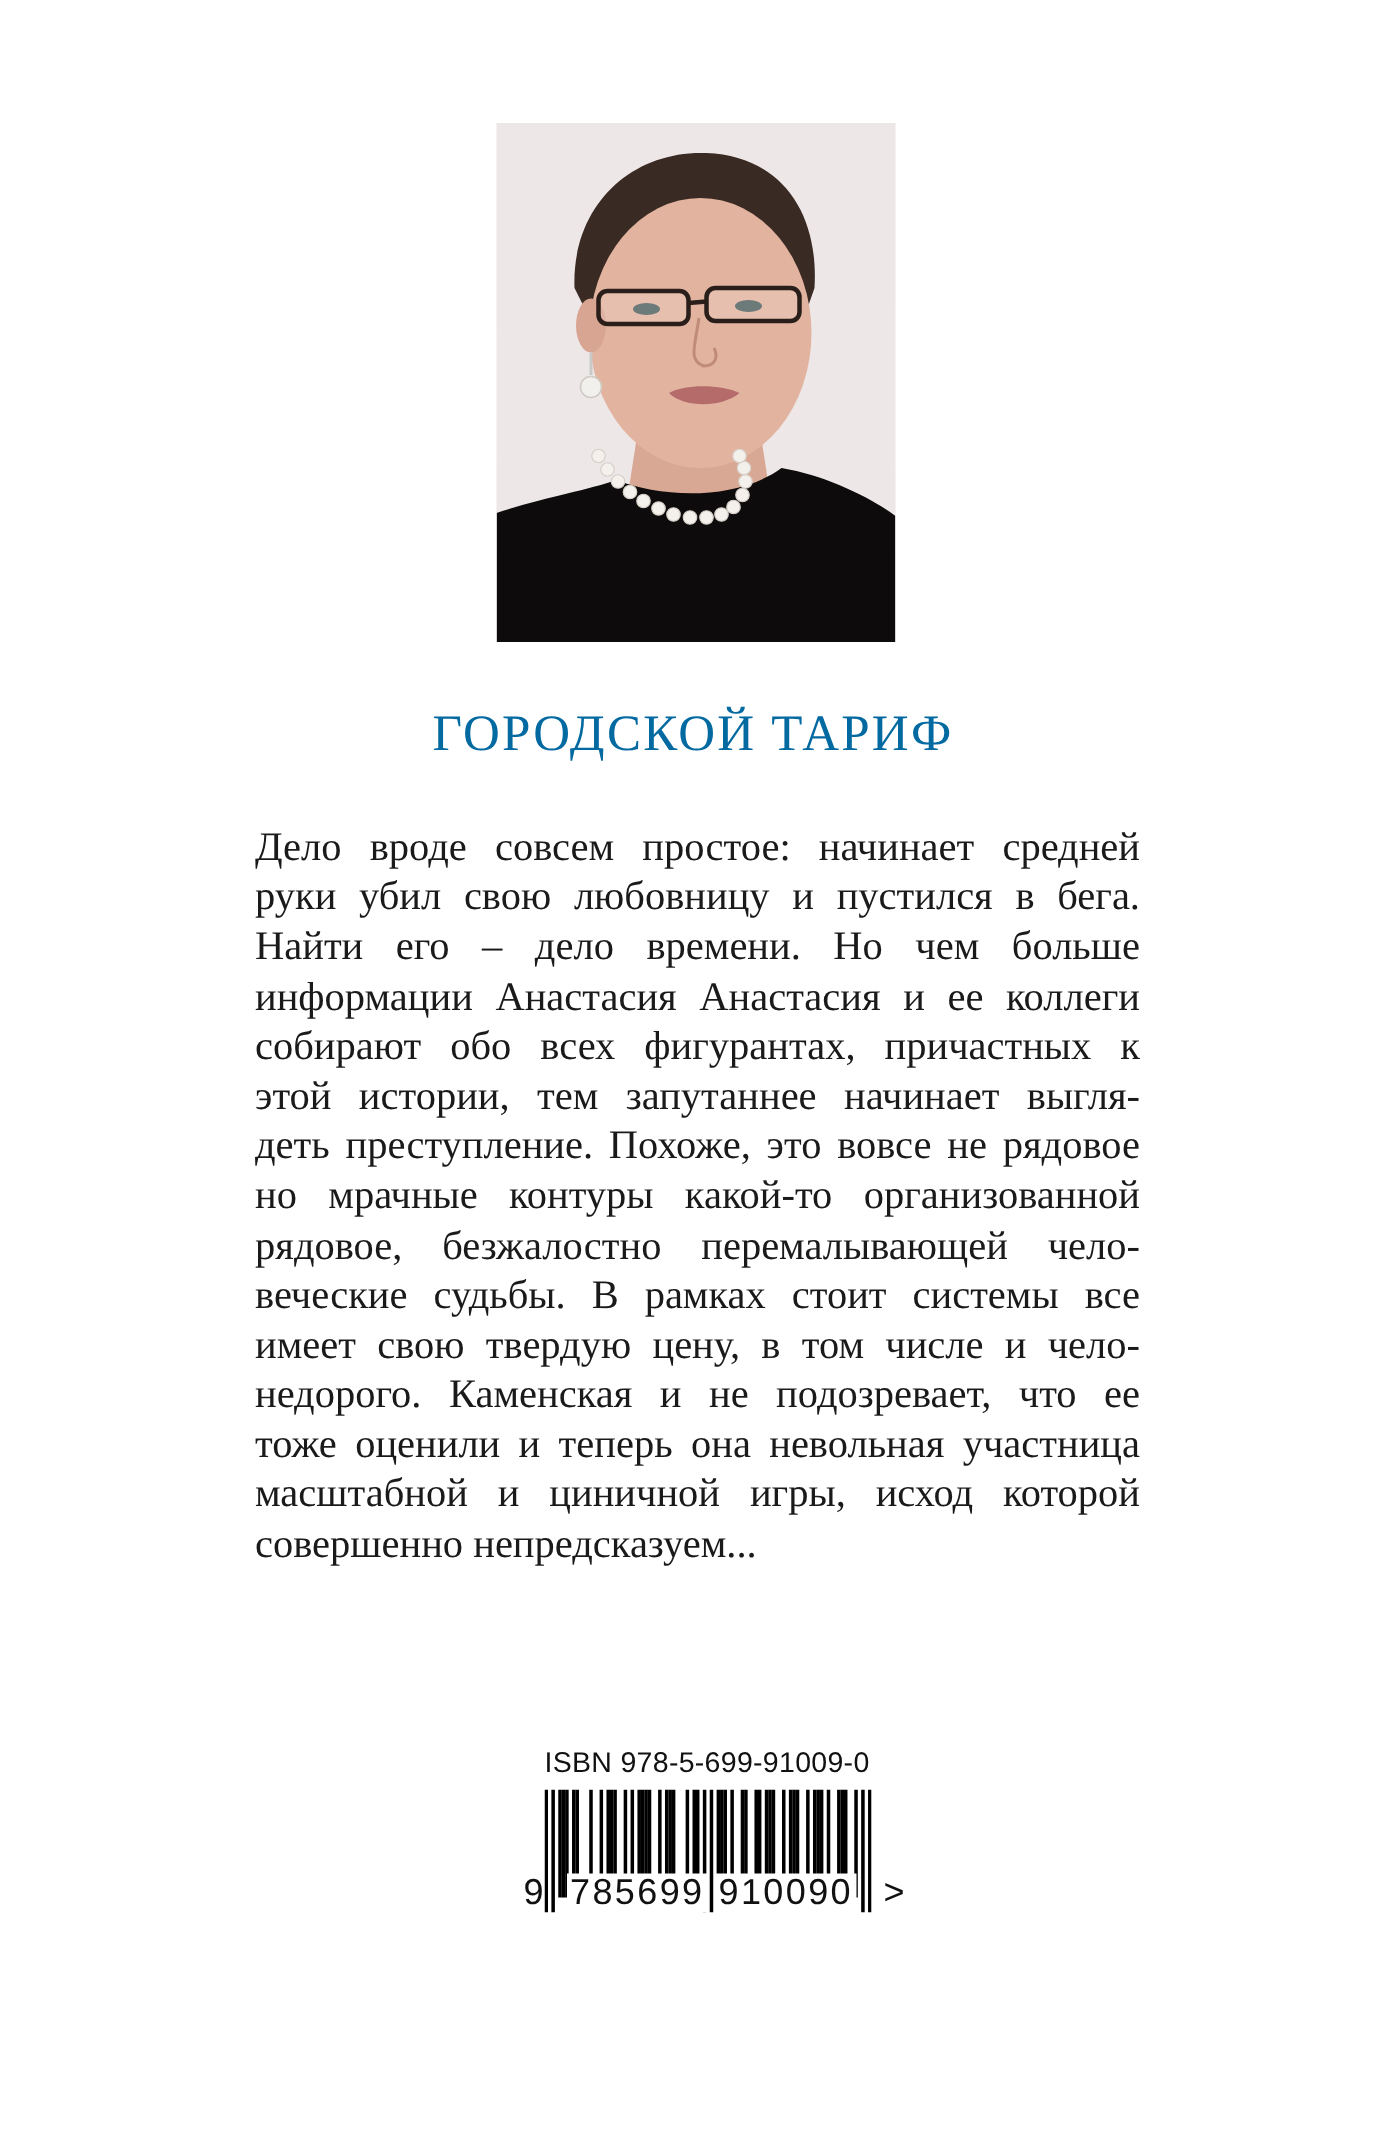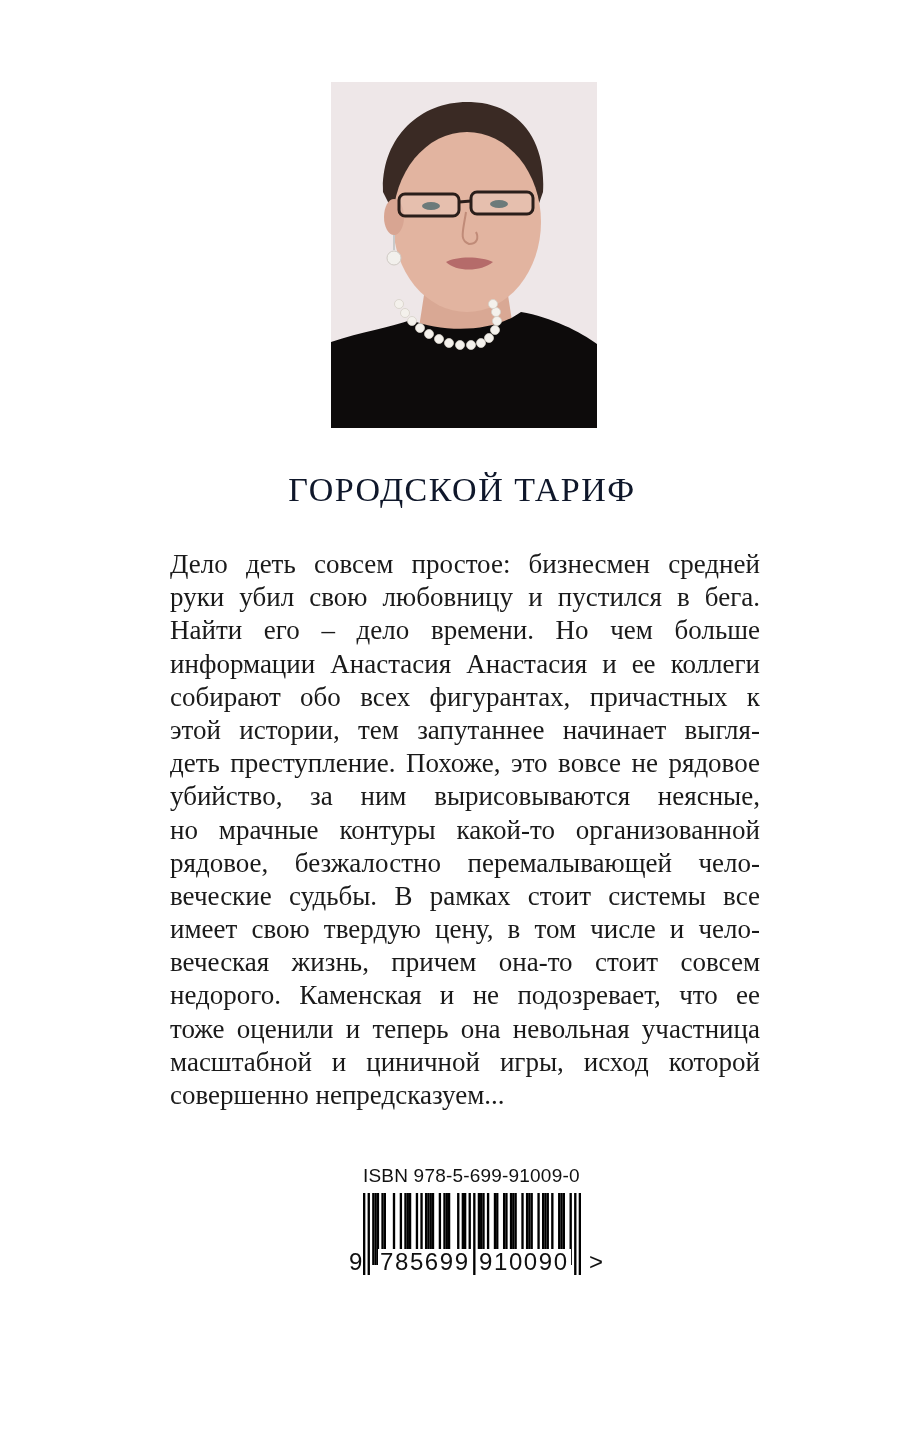--- a/index.html
+++ b/index.html
@@ -28,21 +28,21 @@
     .title {
       position: absolute;
       left: 0;
       width: 924px;
       top: 470px;
       text-align: center;
       font-family: "Liberation Serif", "DejaVu Serif", serif;
       font-size: 34px;
       letter-spacing: 1.5px;
       line-height: 40px;
-      color: #0f172a;
+      color: #0369a1;
     }
     .blurb {
       position: absolute;
       left: 170px;
       top: 548px;
       width: 590px;
       font-family: "Liberation Serif", "DejaVu Serif", serif;
       font-size: 27px;
       line-height: 33.2px;
       color: #1a1a1a;
@@ -145,33 +145,31 @@
       <circle cx="166" cy="239" r="4.5"></circle>
         <circle cx="165" cy="230" r="4.5"></circle>
         <circle cx="162" cy="222" r="4.5"></circle>
     </g>
   </svg>
 </div>
 
 <div class="title">ГОРОДСКОЙ ТАРИФ</div>
 
 <div class="blurb">
-  <span class="line">Дело деть совсем простое: бизнесмен средней</span>
+  <span class="line">Дело вроде совсем простое: начинает средней</span>
   <span class="line">руки убил свою любовницу и пустился в бега.</span>
   <span class="line">Найти его – дело времени. Но чем больше</span>
   <span class="line">информации Анастасия Анастасия и ее коллеги</span>
   <span class="line">собирают обо всех фигурантах, причастных к</span>
   <span class="line">этой истории, тем запутаннее начинает выгля-</span>
   <span class="line">деть преступление. Похоже, это вовсе не рядовое</span>
-  <span class="line">убийство, за ним вырисовываются неясные,</span>
   <span class="line">но мрачные контуры какой-то организованной</span>
   <span class="line">рядовое, безжалостно перемалывающей чело-</span>
   <span class="line">веческие судьбы. В рамках стоит системы все</span>
   <span class="line">имеет свою твердую цену, в том числе и чело-</span>
-  <span class="line">веческая жизнь, причем она-то стоит совсем</span>
   <span class="line">недорого. Каменская и не подозревает, что ее</span>
   <span class="line">тоже оценили и теперь она невольная участница</span>
   <span class="line">масштабной и циничной игры, исход которой</span>
   <span class="line last">совершенно непредсказуем...</span>
 </div>
 
 <div class="barcode-wrap">
   <div class="isbn-text">ISBN 978-5-699-91009-0</div>
   <svg class="bars" id="bars" viewBox="0 0 95 82" preserveAspectRatio="none">
       <rect x="0" y="0" width="1.02" height="82" fill="#000"></rect>

